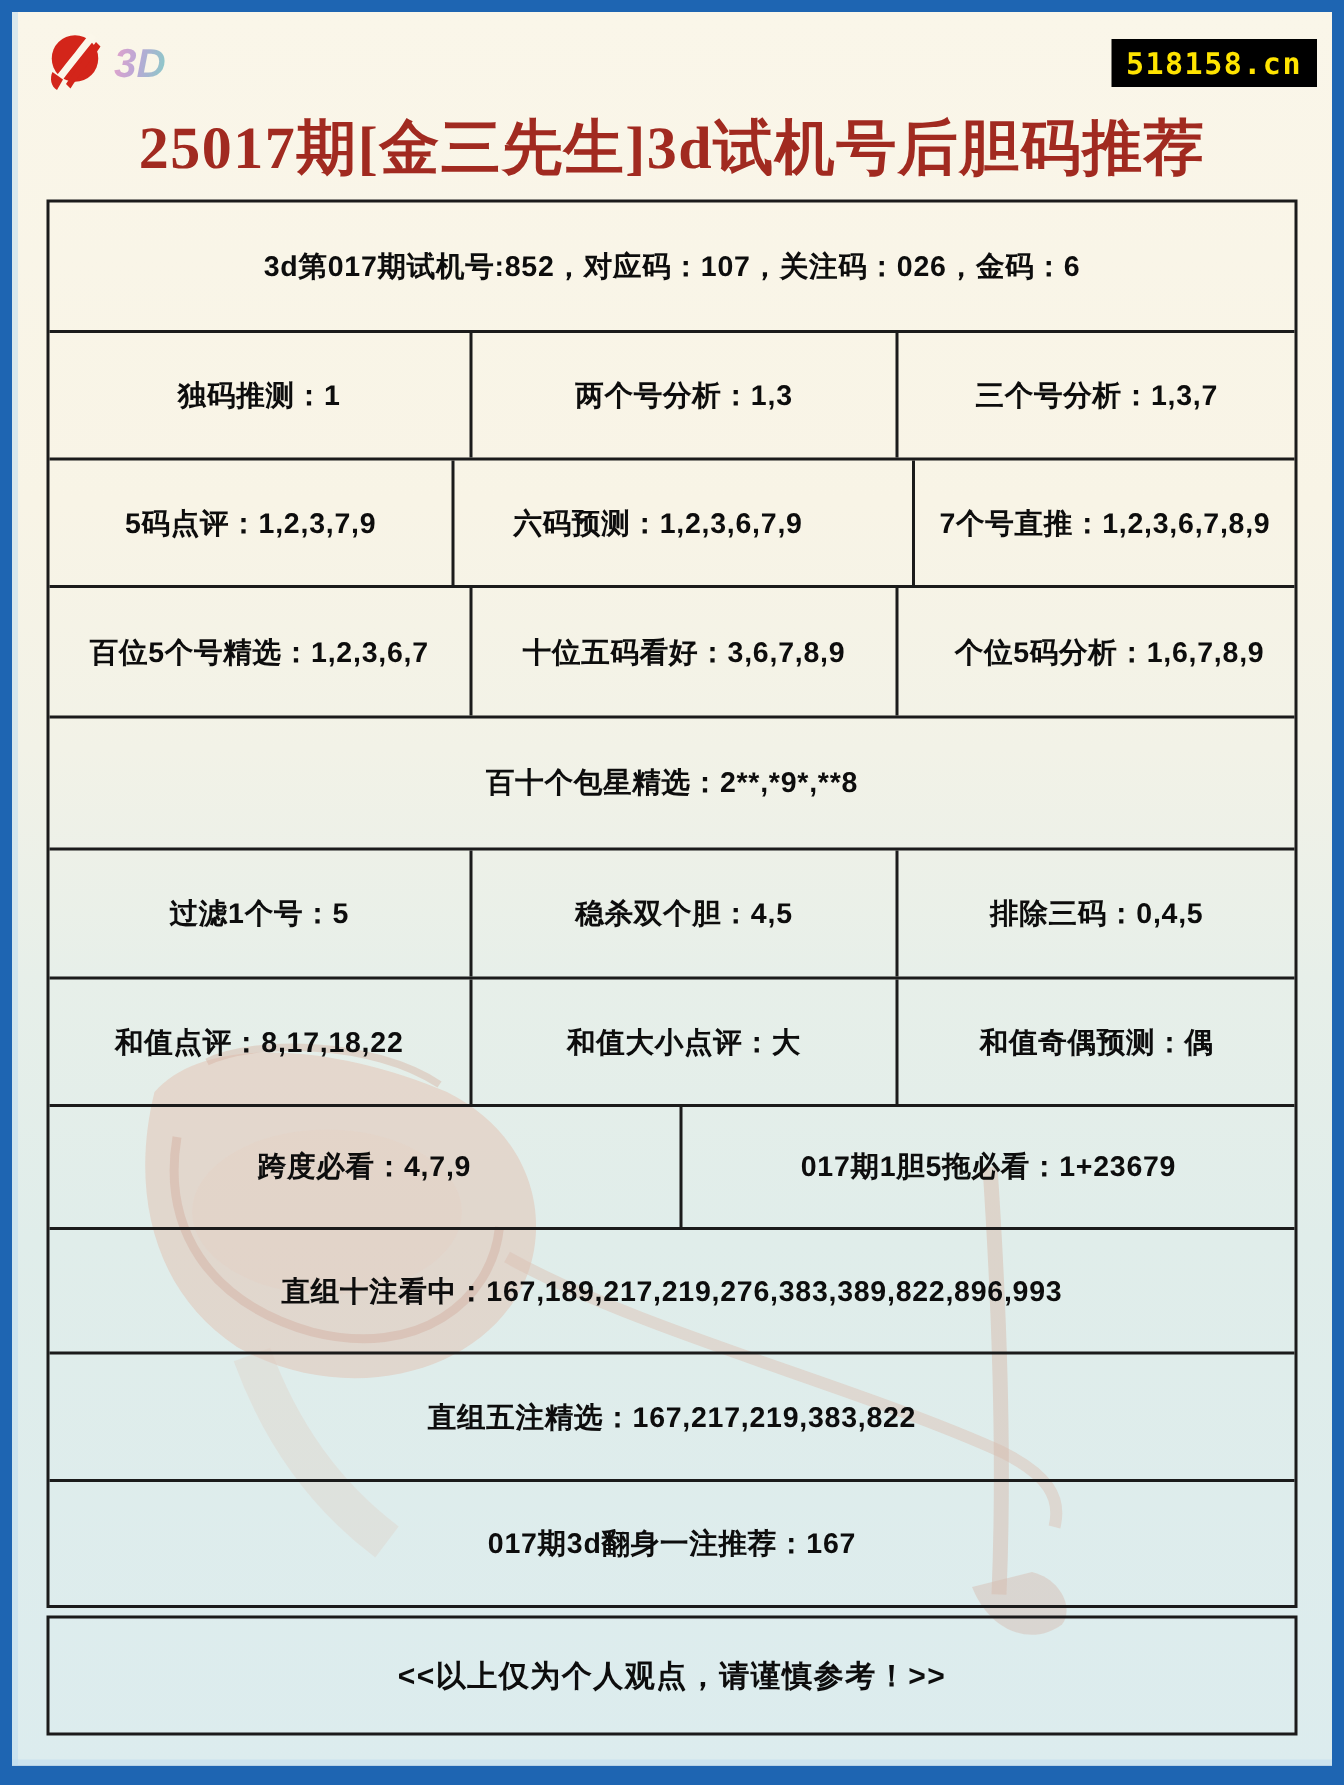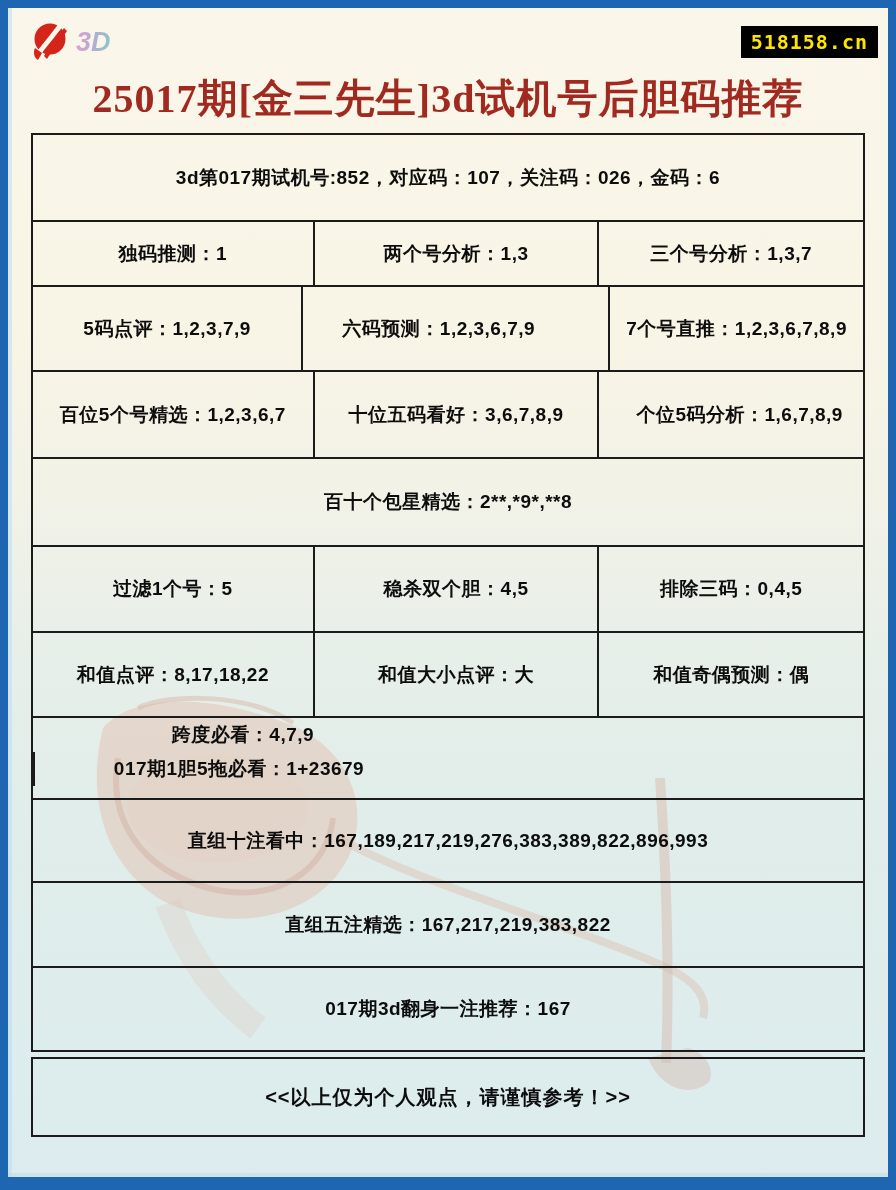--- a/index.html
+++ b/index.html
@@ -121,21 +121,21 @@
       </div>
       <div class="site-badge">518158.cn</div>
     </div>
 
     <div class="page-title">25017期[金三先生]3d试机号后胆码推荐</div>
 
     <div class="board" id="board">
         <div class="t-row" style="height: 85px;">
           <div class="t-cell" style="width: 100%;">3d第017期试机号:852，对应码：107，关注码：026，金码：6</div>
         </div>
-        <div class="t-row" style="height: 65px;">
+        <div class="t-row" style="height: 85px;">
           <div class="t-cell" style="width: 33.7%;">独码推测：1</div>
           <div class="t-cell" style="width: 34.3%;">两个号分析：1,3</div>
           <div class="t-cell" style="width: 32%;">三个号分析：1,3,7</div>
         </div>
         <div class="t-row" style="height: 85px;">
           <div class="t-cell" style="width: 33.7%;">5码点评：1,2,3,7,9</div>
           <div class="t-cell" style="width: 34.3%;">六码预测：1,2,3,6,7,9</div>
           <div class="t-cell" style="width: 32%; margin-left: 34px;">7个号直推：1,2,3,6,7,8,9</div>
         </div>
         <div class="t-row" style="height: 87px;">
@@ -149,21 +149,21 @@
         <div class="t-row" style="height: 86px;">
           <div class="t-cell" style="width: 33.7%;">过滤1个号：5</div>
           <div class="t-cell" style="width: 34.3%;">稳杀双个胆：4,5</div>
           <div class="t-cell" style="width: 32%;">排除三码：0,4,5</div>
         </div>
         <div class="t-row" style="height: 85px;">
           <div class="t-cell" style="width: 33.7%;">和值点评：8,17,18,22</div>
           <div class="t-cell" style="width: 34.3%;">和值大小点评：大</div>
           <div class="t-cell" style="width: 32%;">和值奇偶预测：偶</div>
         </div>
-        <div class="t-row" style="height: 82px; flex-direction: column;">
+        <div class="t-row" style="height: 82px;">
           <div class="t-cell" style="width: 50.6%;">跨度必看：4,7,9</div>
           <div class="t-cell" style="width: 49.4%;">017期1胆5拖必看：1+23679</div>
         </div>
         <div class="t-row" style="height: 83px;">
           <div class="t-cell" style="width: 100%;">直组十注看中：167,189,217,219,276,383,389,822,896,993</div>
         </div>
         <div class="t-row" style="height: 85px;">
           <div class="t-cell" style="width: 100%;">直组五注精选：167,217,219,383,822</div>
         </div>
         <div class="t-row" style="height: 84px;">

